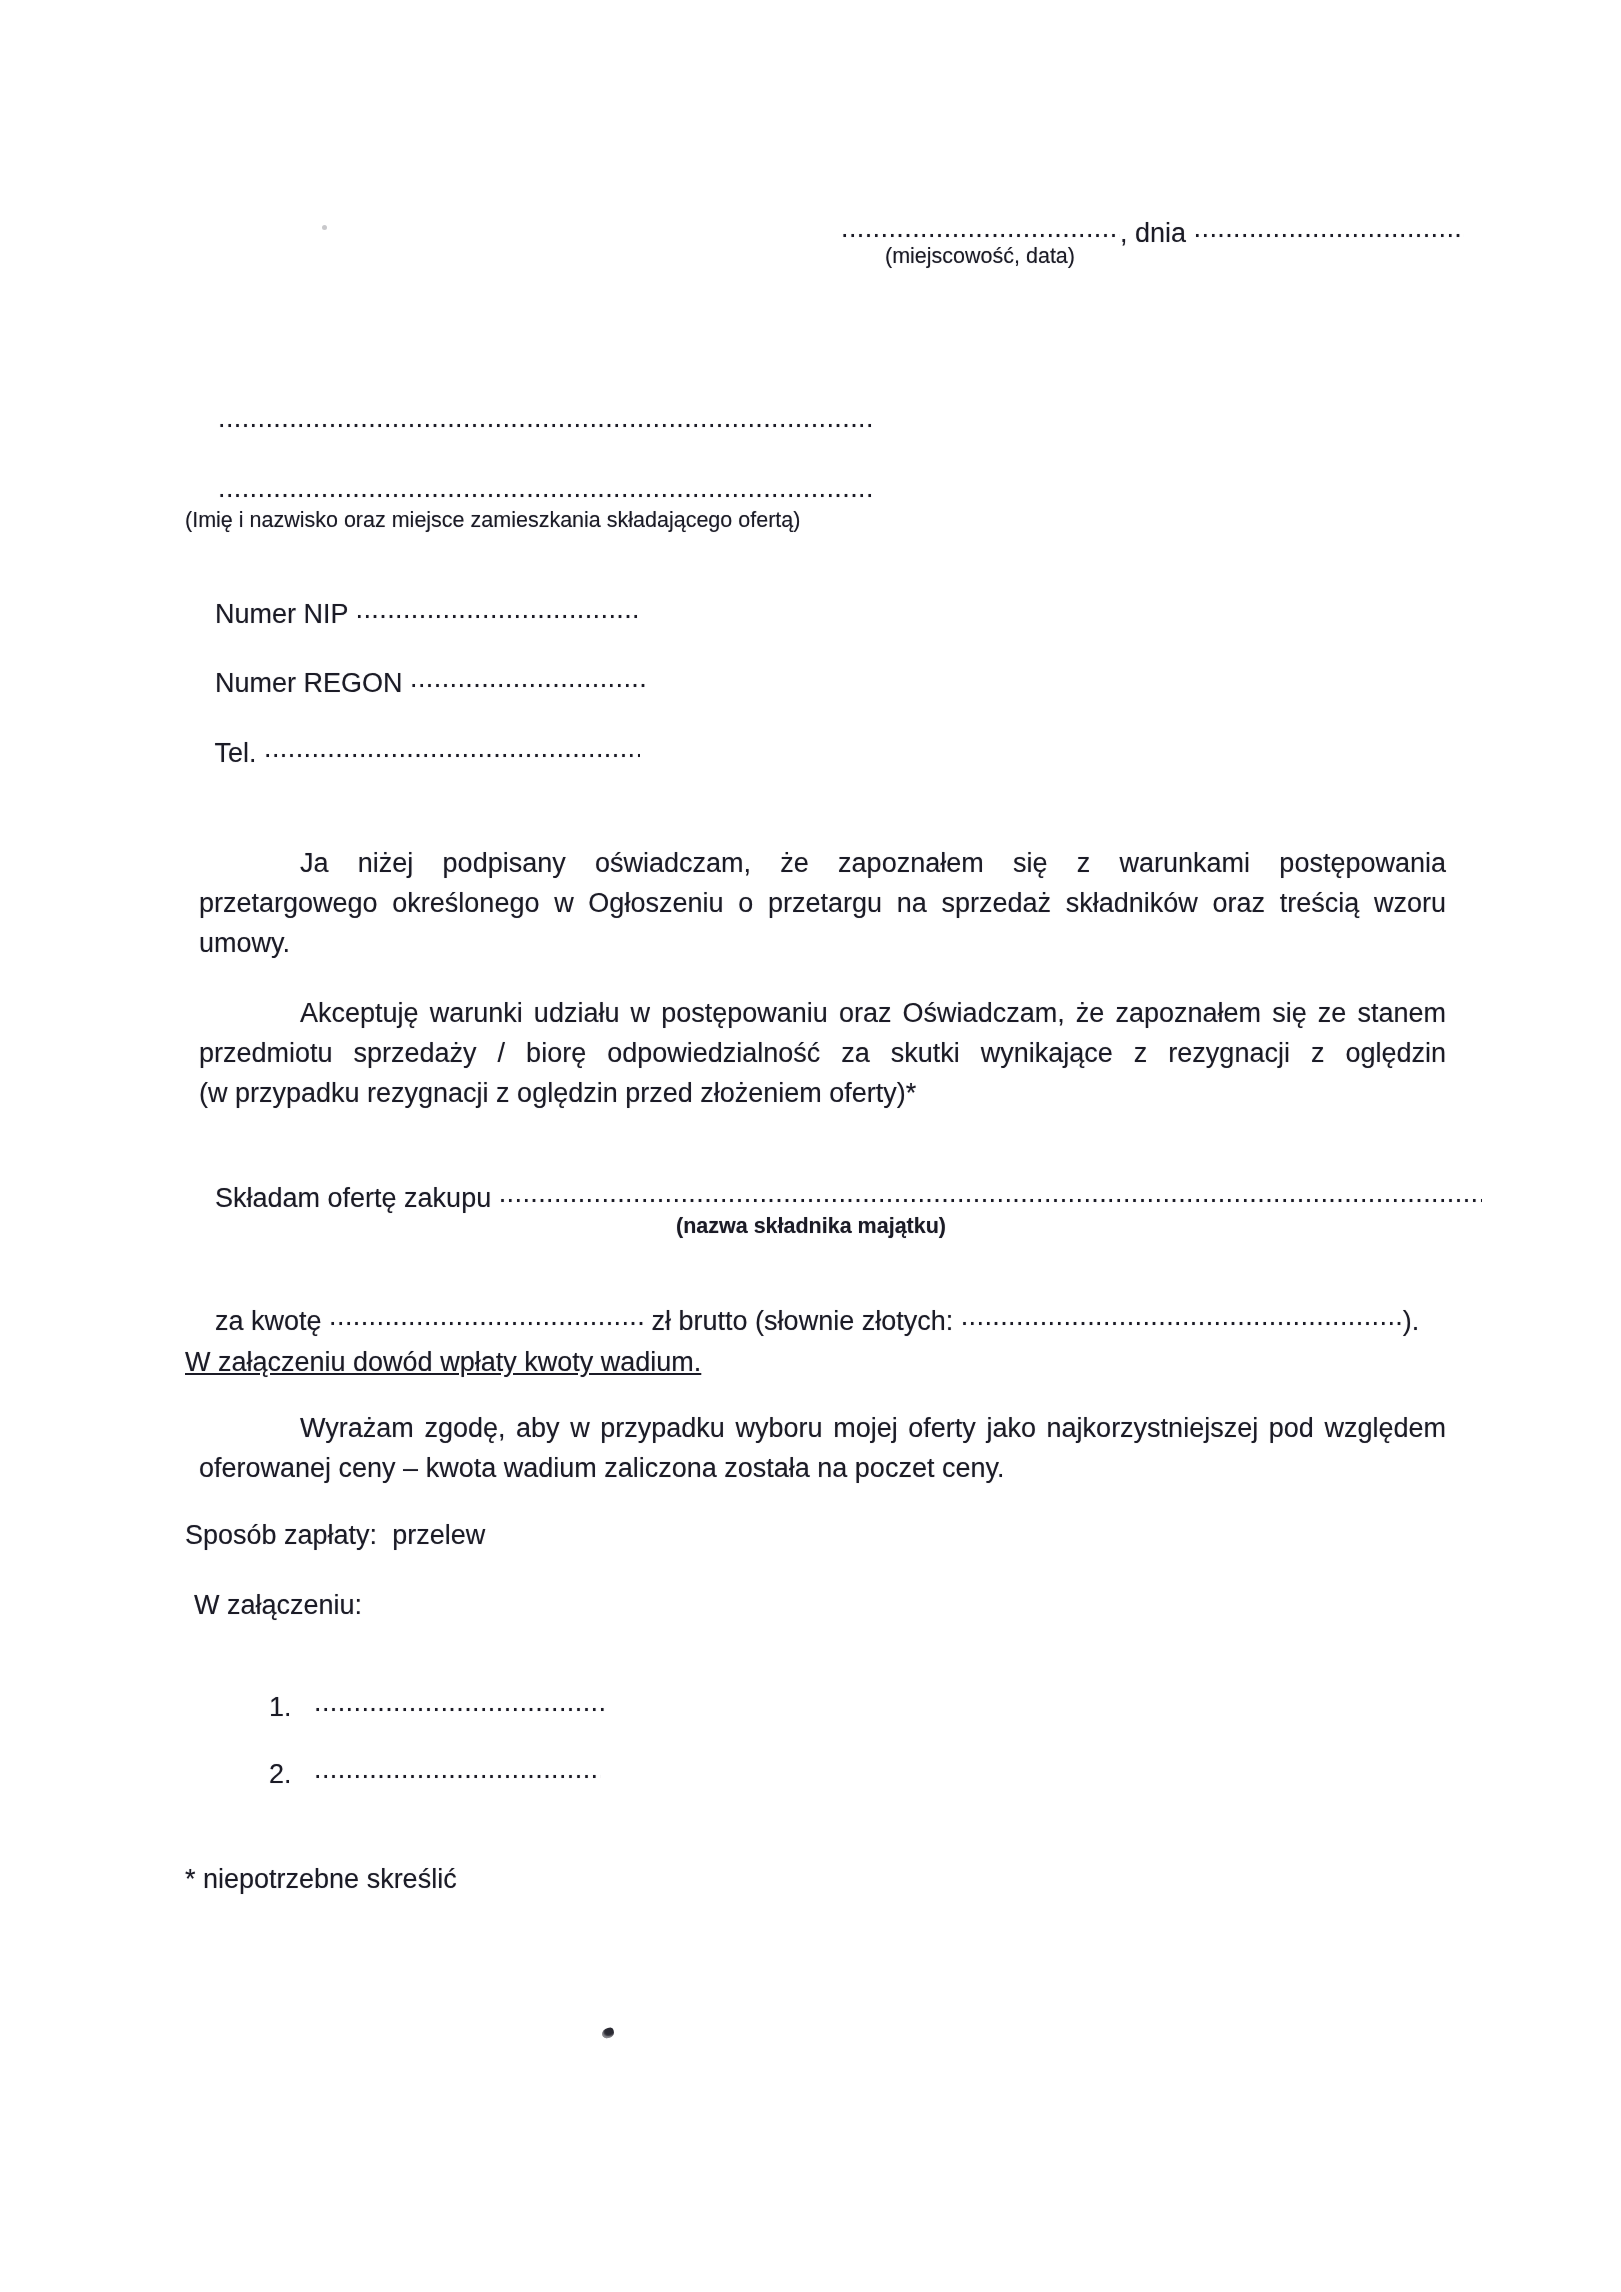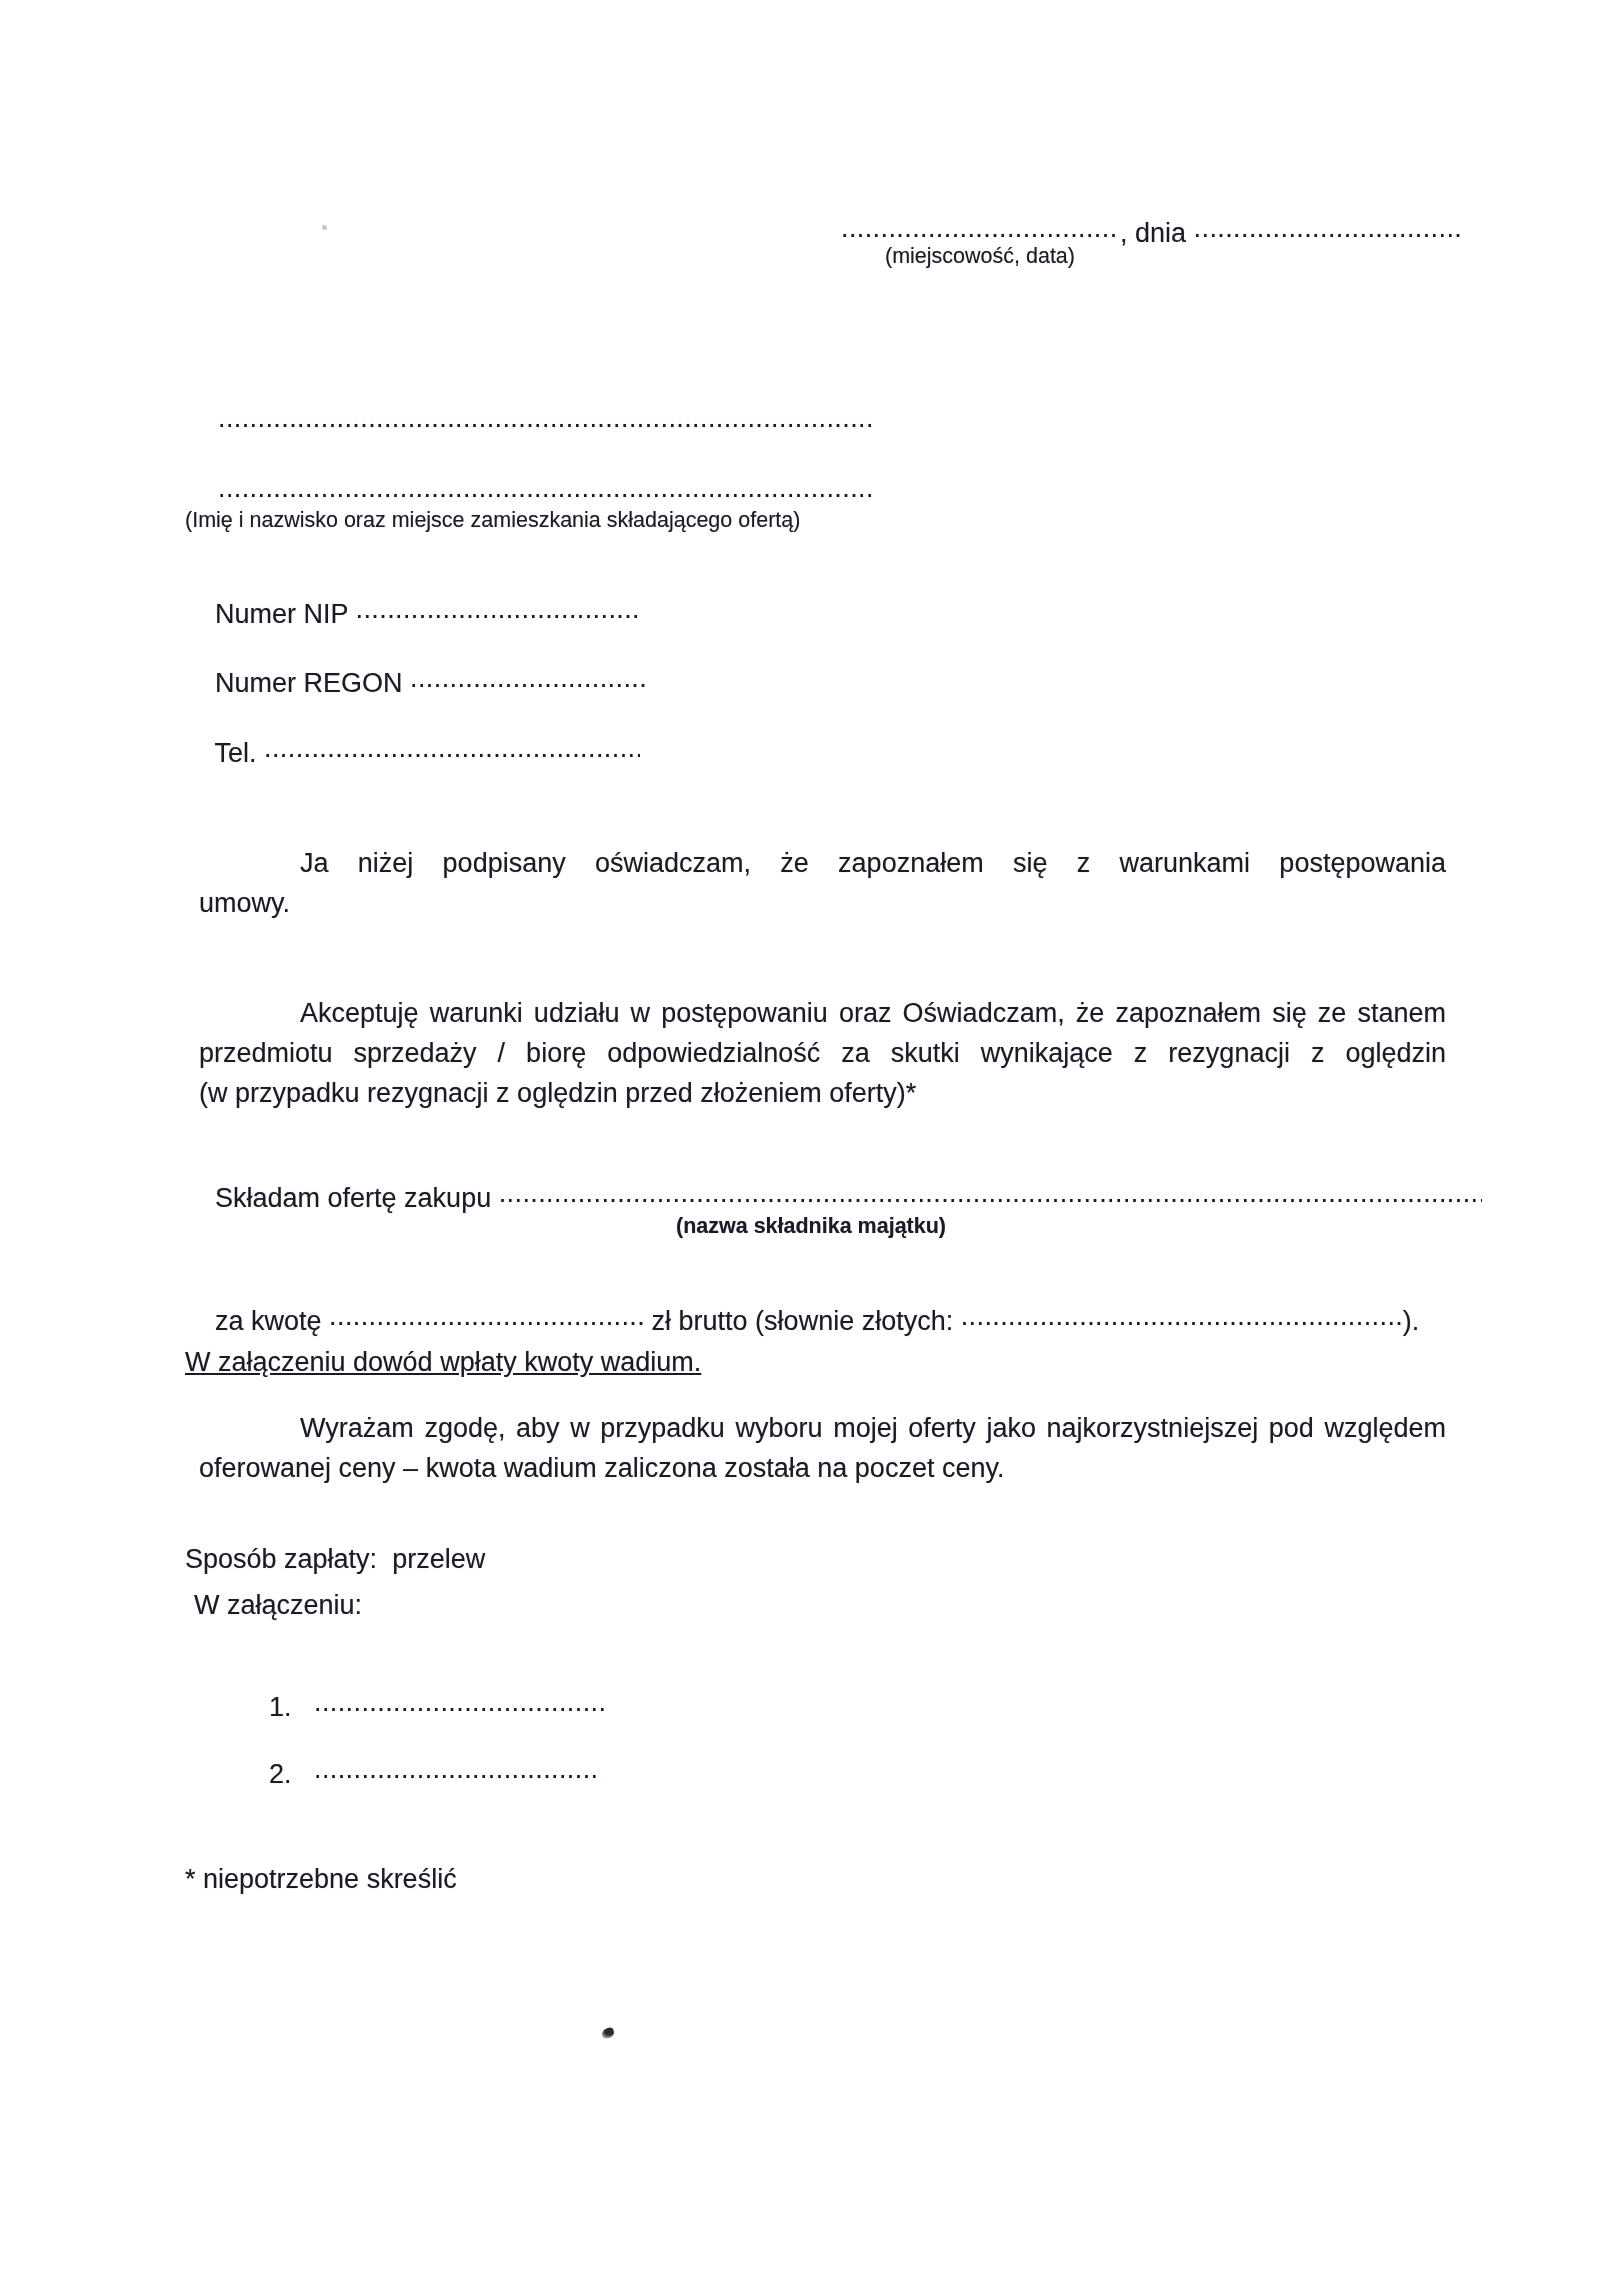--- a/index.html
+++ b/index.html
@@ -91,20 +91,21 @@
   </div>
   <div class="line" style="left:185px;top:638px;">
     <span>Numer REGON </span><span class="dots" style="width:235px;">........................................................................................................................................................................................................</span>
   </div>
   <div class="line" style="left:185px;top:708px;">
     <span>Tel. </span><span class="dots" style="width:376px;">........................................................................................................................................................................................................</span>
   </div>
 
   <div class="para" style="left:185px;top:843px;">
     <div class="ln jl ind">Ja niżej podpisany oświadczam, że zapoznałem się z warunkami postępowania</div>
+    <div class="ln jl">przetargowego określonego w Ogłoszeniu o przetargu na sprzedaż składników oraz treścią wzoru</div>
     <div class="ln">umowy.</div>
   </div>
 
   <div class="para" style="left:185px;top:993px;">
     <div class="ln jl ind">Akceptuję warunki udziału w postępowaniu oraz Oświadczam, że zapoznałem się ze stanem</div>
     <div class="ln jl">przedmiotu sprzedaży / biorę odpowiedzialność za skutki wynikające z rezygnacji z oględzin</div>
     <div class="ln">(w przypadku rezygnacji z oględzin przed złożeniem oferty)*</div>
   </div>
 
   <div class="line" style="left:185px;top:1153px;">
@@ -116,21 +117,21 @@
     <span>za kwotę </span><span class="dots" style="width:315px;">........................................................................................................................................................................................................</span><span> zł brutto (słownie złotych: </span><span class="dots" style="width:442px;">........................................................................................................................................................................................................</span><span>).</span>
   </div>
 
   <div class="line" style="left:185px;top:1349px;text-decoration:underline;">W załączeniu dowód wpłaty kwoty wadium.</div>
 
   <div class="para" style="left:185px;top:1408px;">
     <div class="ln jl ind">Wyrażam zgodę, aby w przypadku wyboru mojej oferty jako najkorzystniejszej pod względem</div>
     <div class="ln">oferowanej ceny – kwota wadium zaliczona została na poczet ceny.</div>
   </div>
 
-  <div class="line" style="left:185px;top:1522px;margin-top:24px;">Sposób zapłaty: &nbsp;przelew</div>
+  <div class="line" style="left:185px;top:1522px;">Sposób zapłaty: &nbsp;przelew</div>
 
   <div class="line" style="left:194px;top:1592px;">W załączeniu:</div>
   <div class="line" style="left:239px;top:1662px;">
     <span class="num">1.</span><span class="dots" style="width:291px;">........................................................................................................................................................................................................</span>
   </div>
   <div class="line" style="left:239px;top:1729px;">
     <span class="num">2.</span><span class="dots" style="width:287px;">........................................................................................................................................................................................................</span>
   </div>
 
   <div class="line" style="left:185px;top:1866px;">* niepotrzebne skreślić</div>

